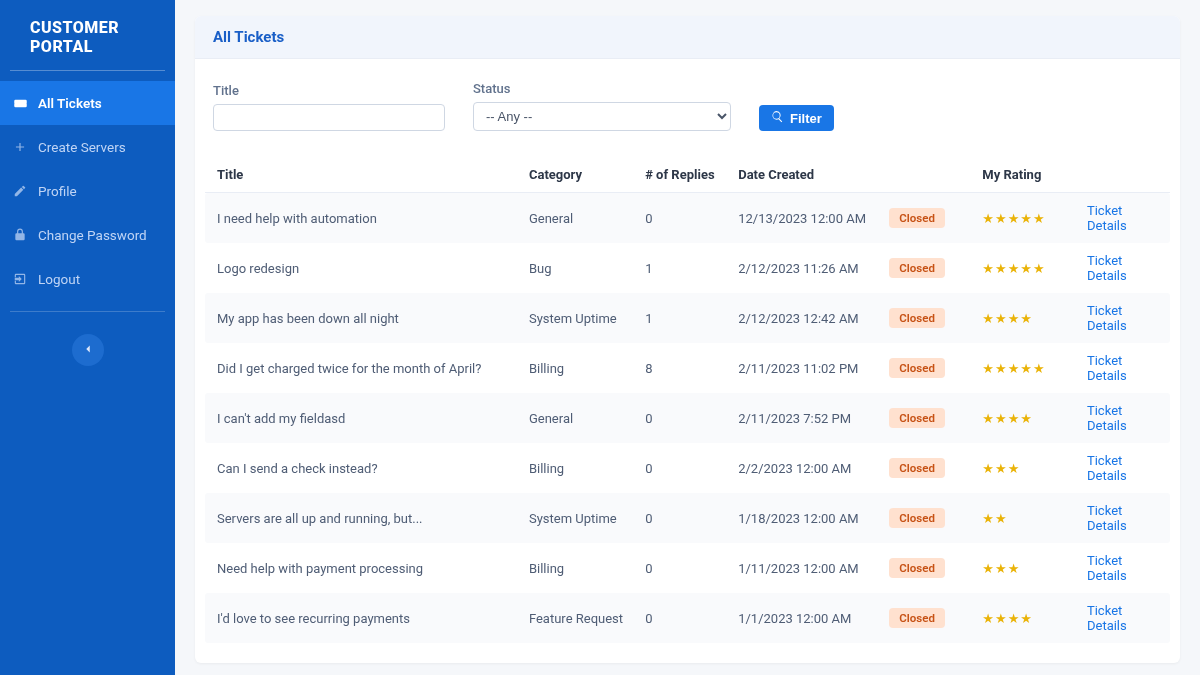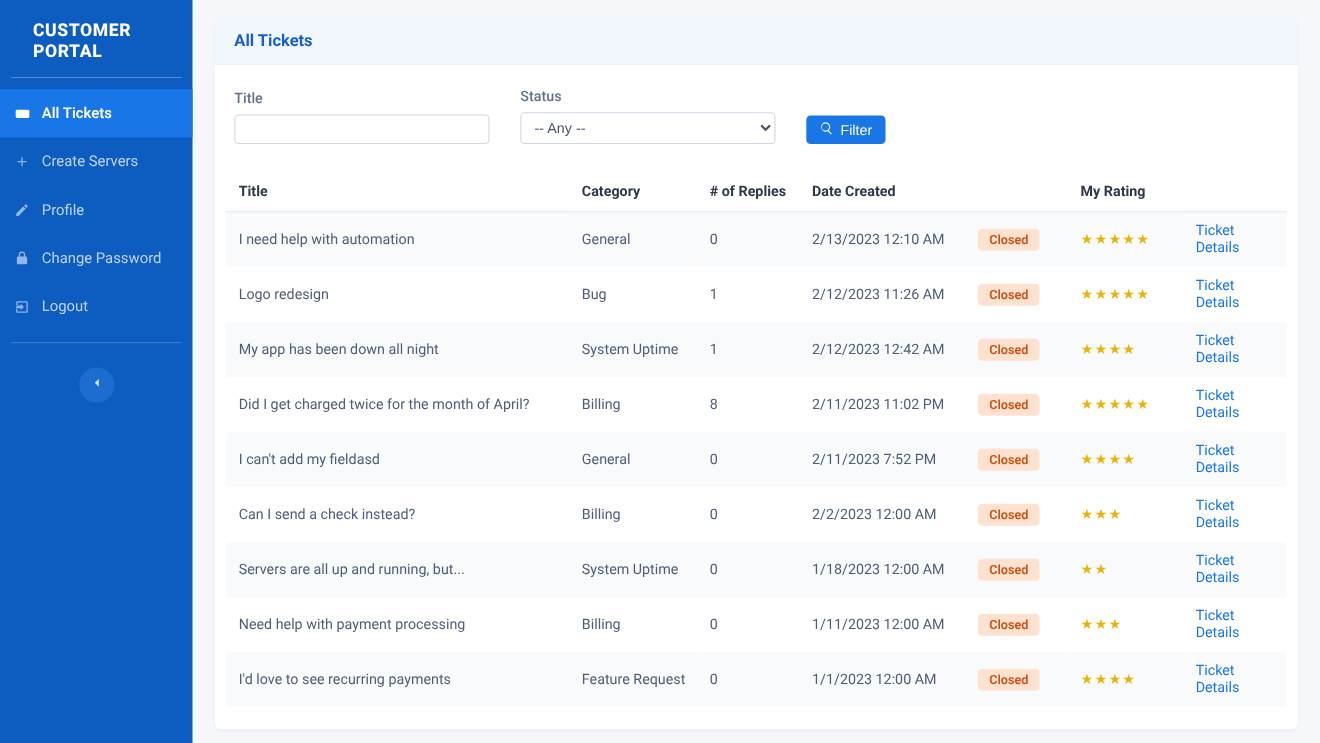--- a/index.html
+++ b/index.html
@@ -99,32 +99,32 @@
     }
     .filter-group input[type="text"], .filter-group select {
       border: 1px solid #cfd7e3;
       border-radius: 4px;
       padding: 5px 8px;
       font-size: 13px;
       background: #fff;
       color: #4a5568;
     }
     .filter-group input[type="text"] { width: 232px; }
-    .filter-group select { width: 232px; }
+    .filter-group select { width: 258px; }
     .btn {
       display: inline-flex;
       align-items: center;
       gap: 6px;
       padding: 5px 12px;
       border-radius: 4px;
       cursor: pointer;
       font-size: 13px;
       border: none;
     }
-    .btn-primary { background: #1976e6; color: #fff; font-weight: 400; }
+    .btn-primary { background: #1976e6; color: #fff; font-weight: 700; }
     table { width: 100%; border-collapse: collapse; }
     thead th {
       text-align: left;
       font-weight: 700;
       color: #2d3748;
       font-size: 13px;
       padding: 10px 10px;
       border-bottom: 1px solid #e9edf5;
     }
     tbody td {
@@ -252,21 +252,21 @@
             <th class="col-status"></th>
             <th class="col-rating">My Rating</th>
             <th class="col-details"></th>
           </tr>
         </thead>
         <tbody id="tickets-body">
             <tr>
               <td class="col-title">I need help with automation</td>
               <td>General</td>
               <td>0</td>
-              <td>2/13/2023 12:10 AM</td>
+              <td>12/13/2023 12:00 AM</td>
               <td><span class="status-badge">Closed</span></td>
               <td><span class="stars">
                   <span>★</span>
                   <span>★</span>
                   <span>★</span>
                   <span>★</span>
                   <span>★</span>
                 </span></td>
               <td><span class="link">Ticket Details</span></td>
             </tr>

